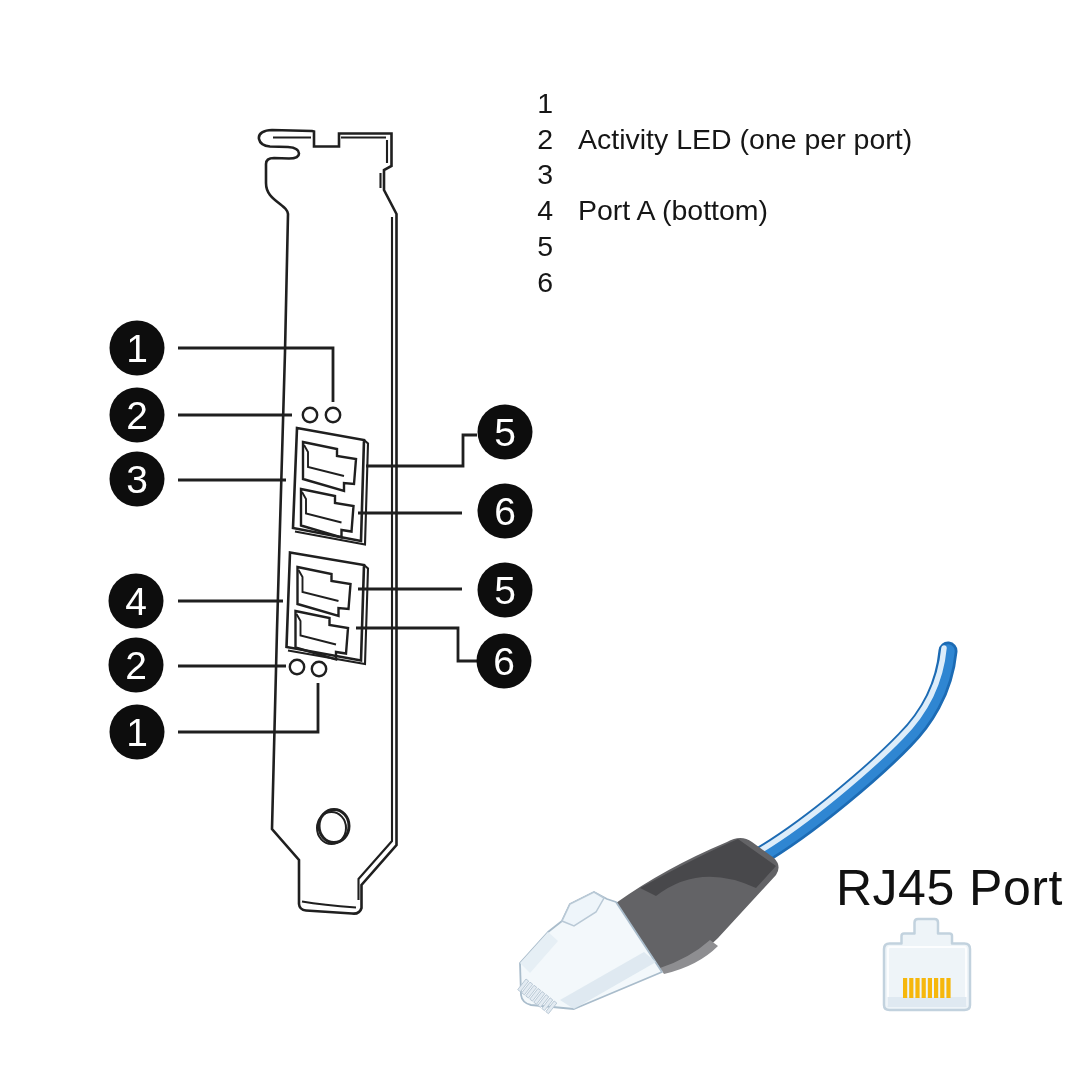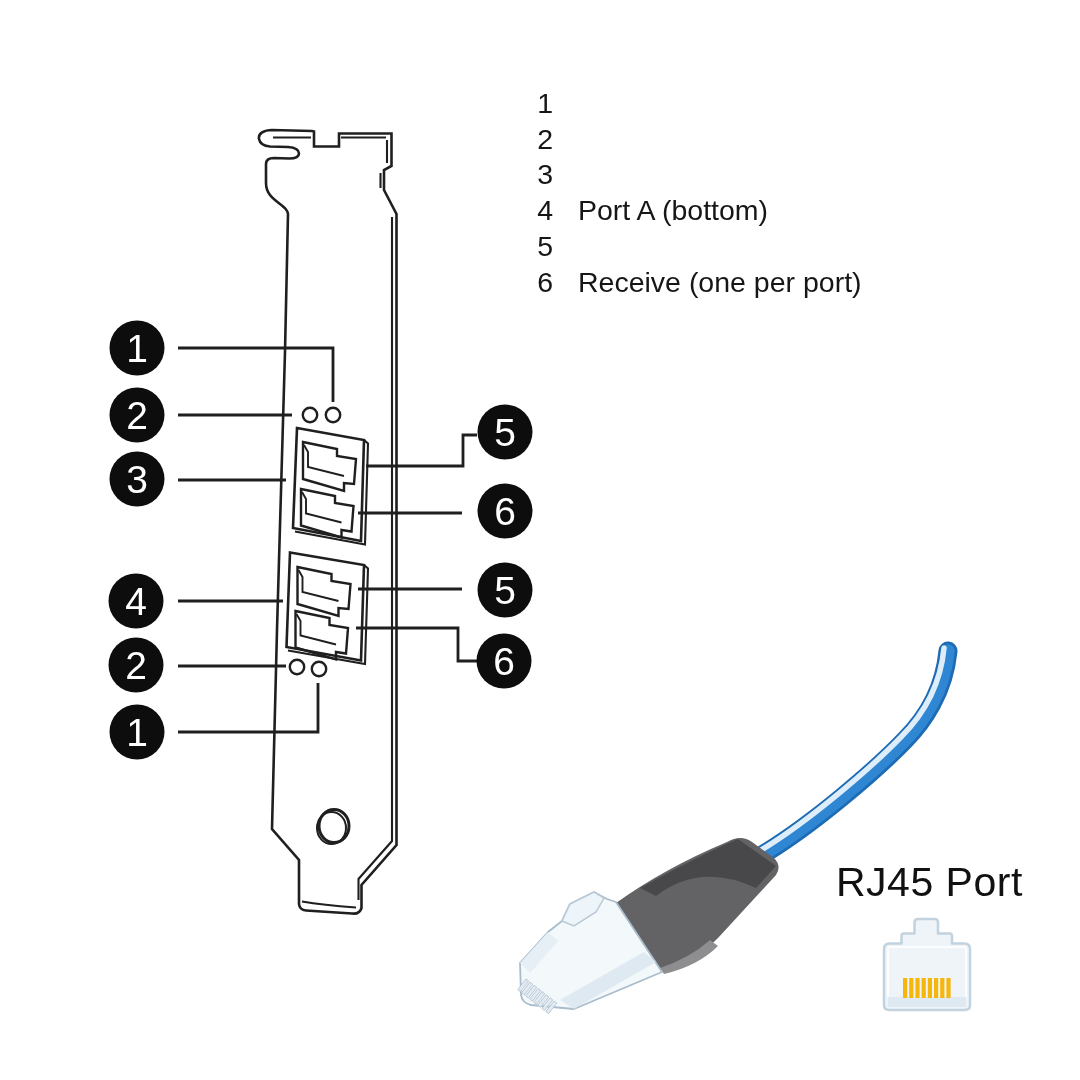--- a/index.html
+++ b/index.html
@@ -9,21 +9,21 @@
   .stage svg{position:absolute;left:0;top:0;}
 
   
   .legend{position:absolute;left:531px;top:86px;color:#161616;
           font-size:28.5px;line-height:35.7px;}
   .legend-row{display:grid;grid-template-columns:22px auto;column-gap:25px;}
   .legend-num{text-align:right;}
 
   
   .rj45-label{position:absolute;left:836px;top:859px;color:#111;
-              font-size:41px;letter-spacing:0.5px;}
+              font-size:50px;letter-spacing:0.5px;}
 
   
   .ln{stroke:#1f1f1f;fill:none;}
   .callout-txt{fill:#ffffff;font-size:39px;text-anchor:middle;
                font-family:"Liberation Sans", sans-serif;}
   .pin{fill:#f6b70c;}
 </style>
 </head>
 <body>
 
@@ -175,32 +175,32 @@
     </g>
   </g>
 </svg>
 
   <div class="legend">
     <div class="legend-row">
       <span class="legend-num">1</span>
     </div>
     <div class="legend-row">
       <span class="legend-num">2</span>
+      <span>Activity LED (one per port)</span>
     </div>
     <div class="legend-row">
       <span class="legend-num">3</span>
     </div>
     <div class="legend-row">
       <span class="legend-num">4</span>
       <span>Port A (bottom)</span>
     </div>
     <div class="legend-row">
       <span class="legend-num">5</span>
     </div>
     <div class="legend-row">
       <span class="legend-num">6</span>
-      <span>Receive (one per port)</span>
     </div>
   </div>
 
   <div class="rj45-label">RJ45 Port</div>
 
 </div>
 
 </body></html>

